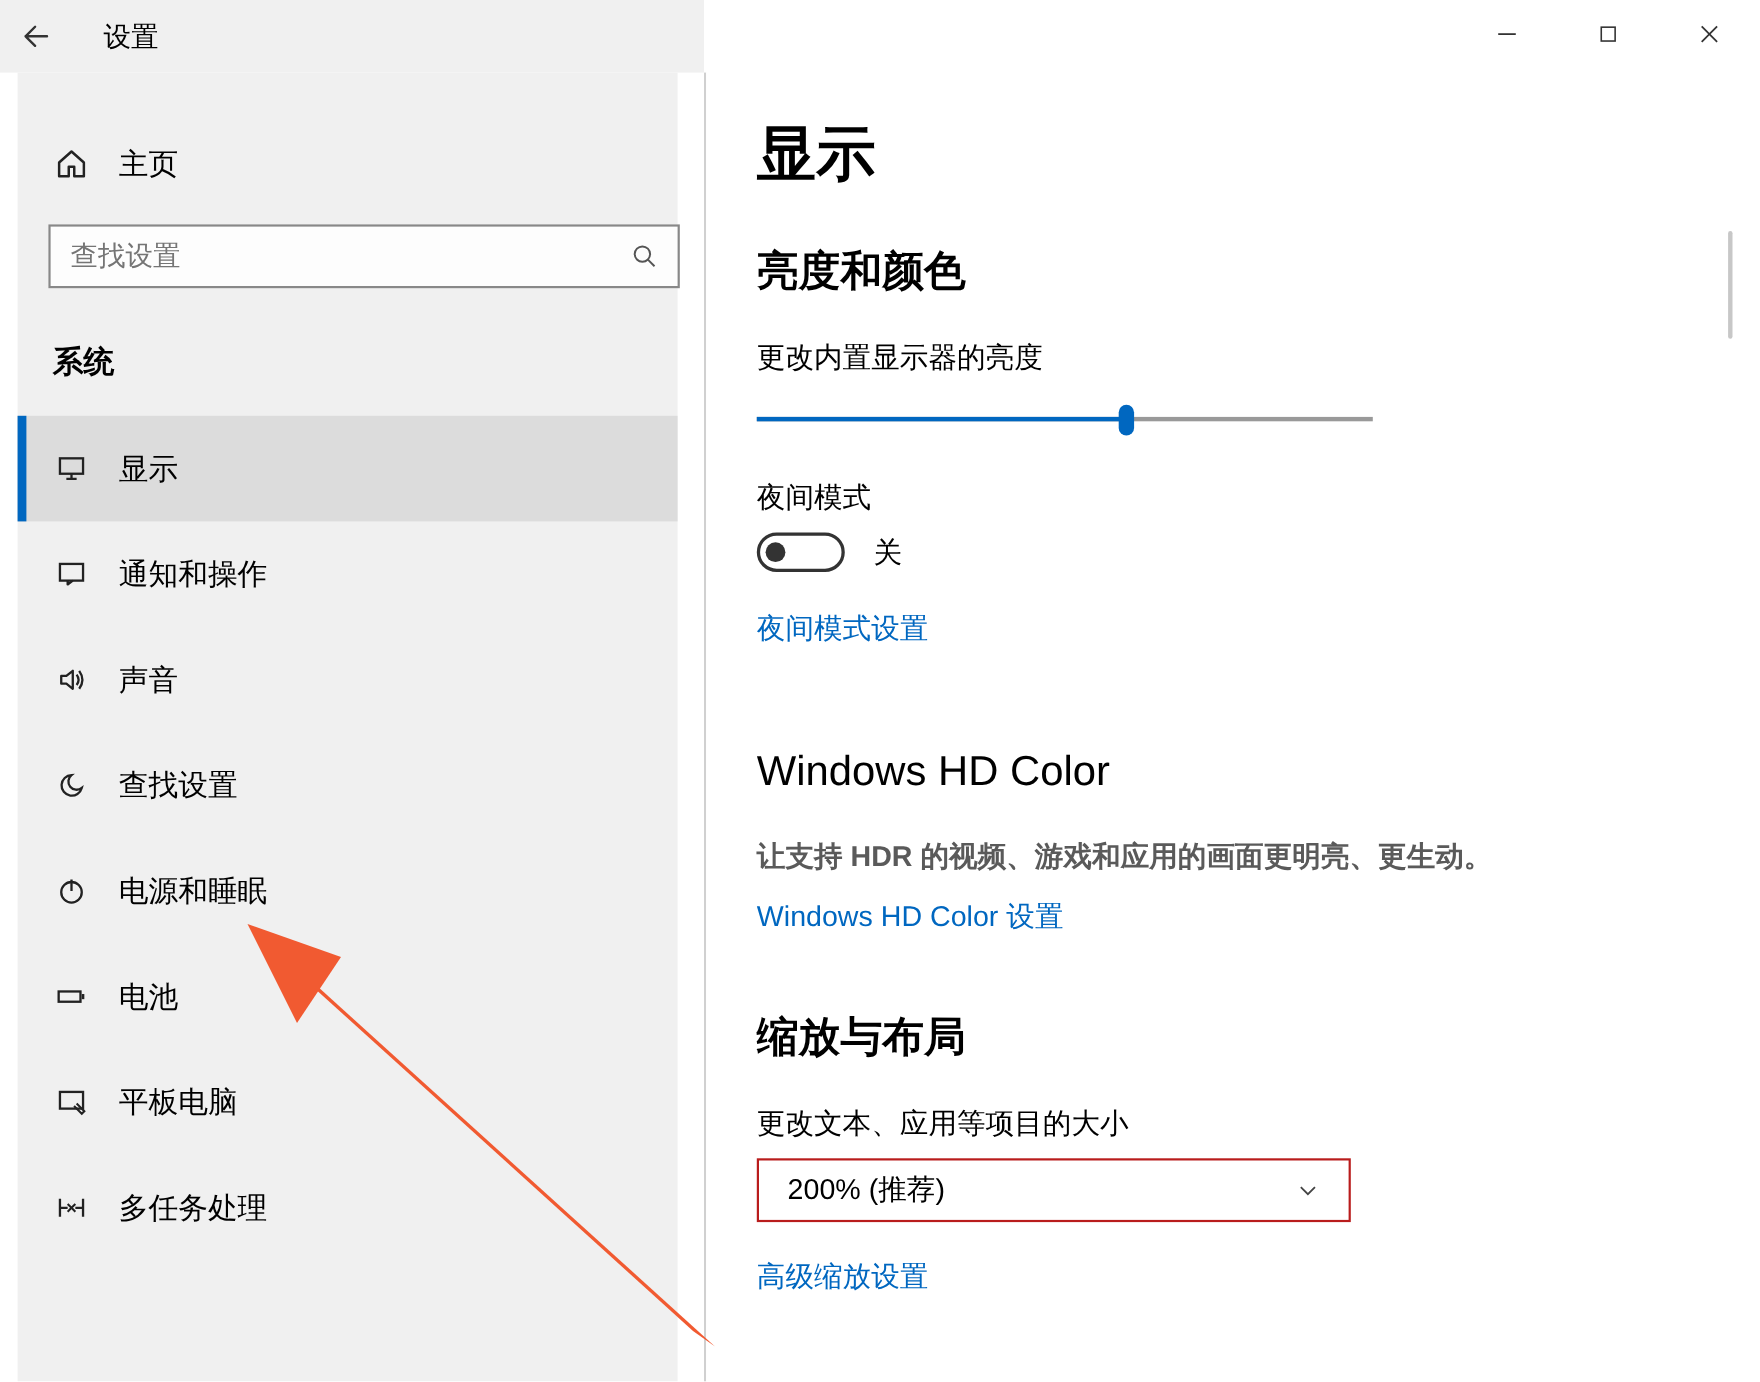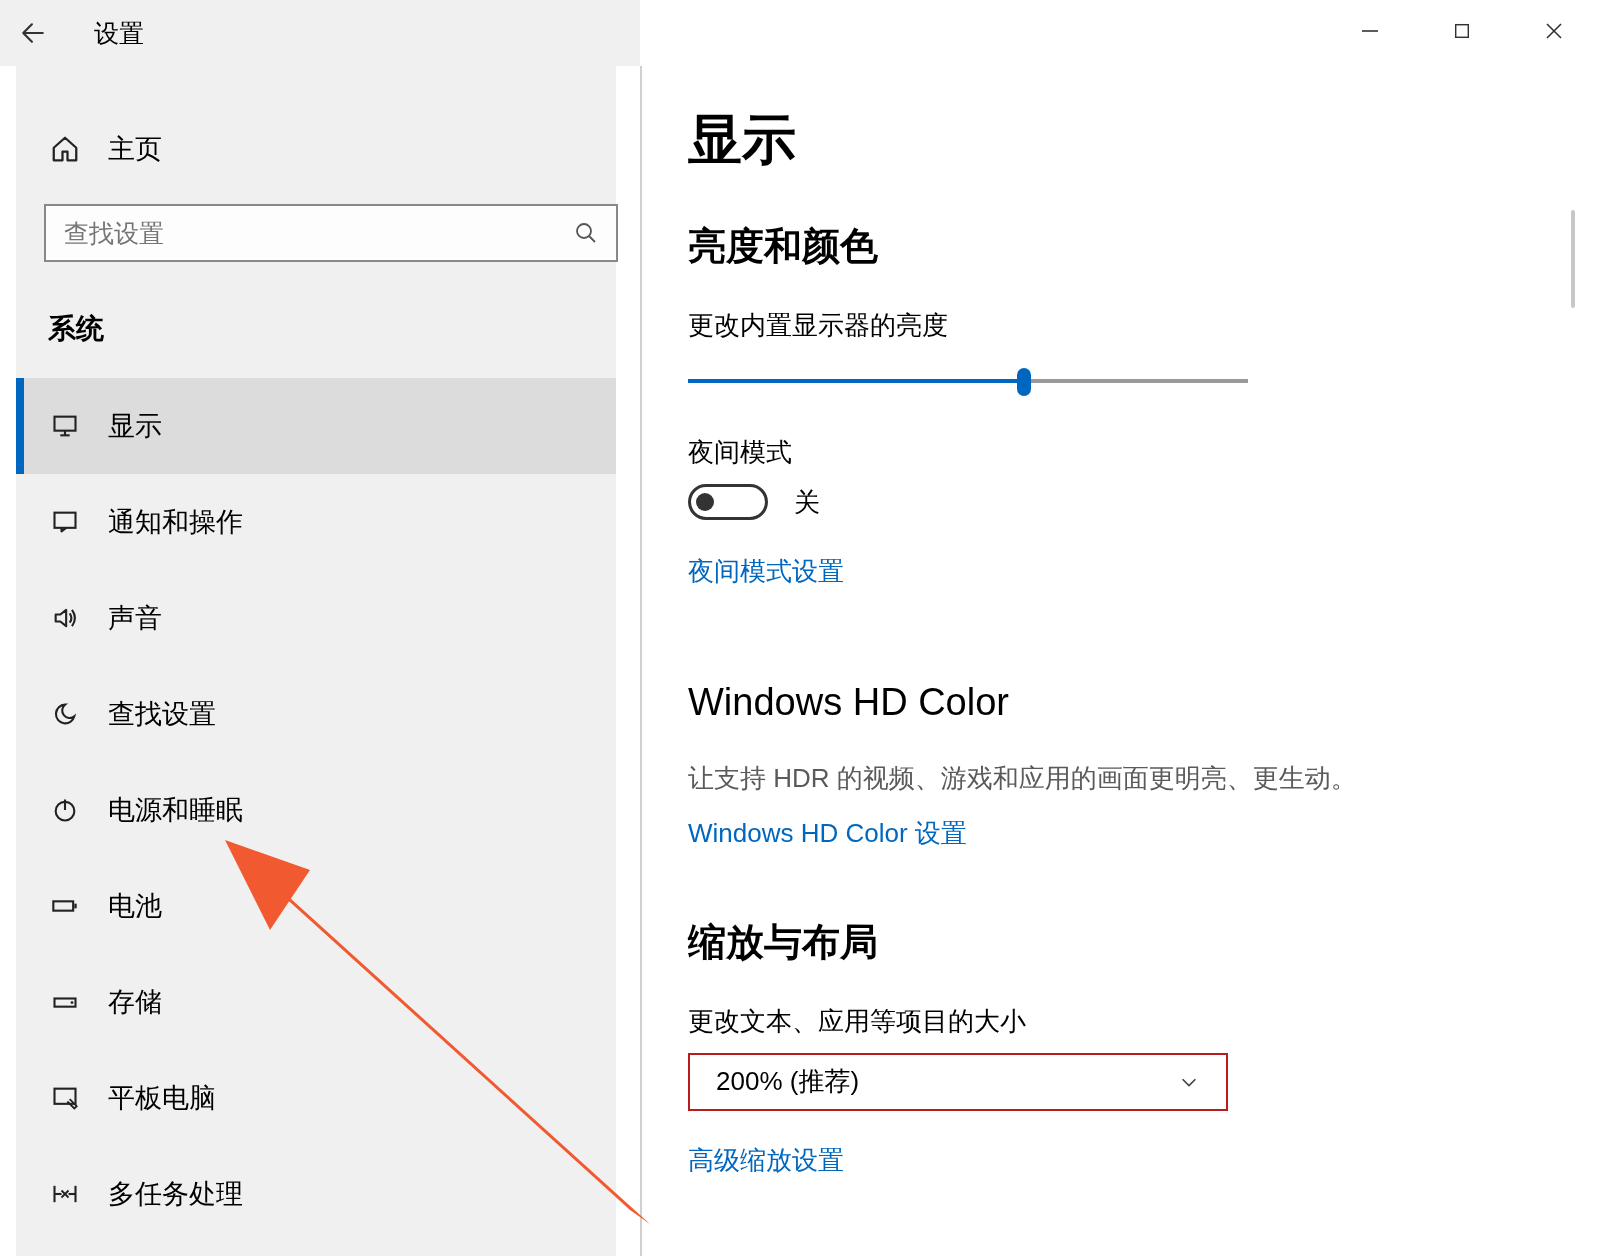--- a/index.html
+++ b/index.html
@@ -268,20 +268,21 @@
     display: inline-block;
   }
 
   .hd-section .section-title { margin-top: 36px; }
 
   .body-text {
     font-size: 26px;
     color: #5a5a5a;
     margin-bottom: 18px;
     line-height: 1.45;
+    font-weight: bold;
   }
 
   .scale-section { margin-top: 66px; }
 
   .dropdown {
     width: 540px;
     height: 58px;
     border: 2px solid #b91c1c;
     display: flex;
     align-items: center;
@@ -419,29 +420,20 @@
     <div class="nav-item">
       <span class="icon-slot">
         <svg width="30" height="28" viewBox="0 0 24 24">
             <rect x="2" y="8" width="17" height="8" stroke="#222" stroke-width="1.8" fill="none"></rect>
             <rect x="20" y="10" width="2" height="4" fill="#222"></rect>
           </svg>
       </span>
       <span class="label">电池</span>
     </div>
 
-    <div class="nav-item">
-      <span class="icon-slot">
-        <svg width="30" height="28" viewBox="0 0 24 24">
-            <rect x="3" y="9" width="18" height="7" stroke="#222" stroke-width="1.8" fill="none"></rect>
-            <circle cx="18" cy="12.5" r="1.2" fill="#222"></circle>
-          </svg>
-      </span>
-      <span class="label">存储</span>
-    </div>
 
     <div class="nav-item">
       <span class="icon-slot">
         <svg width="30" height="28" viewBox="0 0 24 24">
             <rect x="3" y="4" width="18" height="13" stroke="#222" stroke-width="1.8" fill="none"></rect>
             <path d="M16 13 L22 19 L20 21 L14 15" fill="none" stroke="#222" stroke-width="1.6"></path>
           </svg>
       </span>
       <span class="label">平板电脑</span>
     </div>

